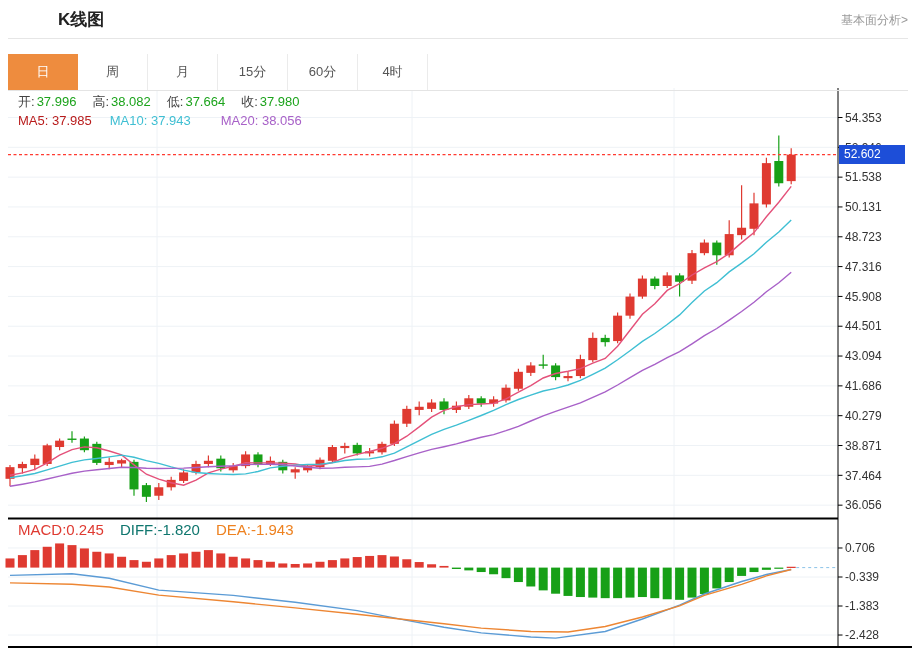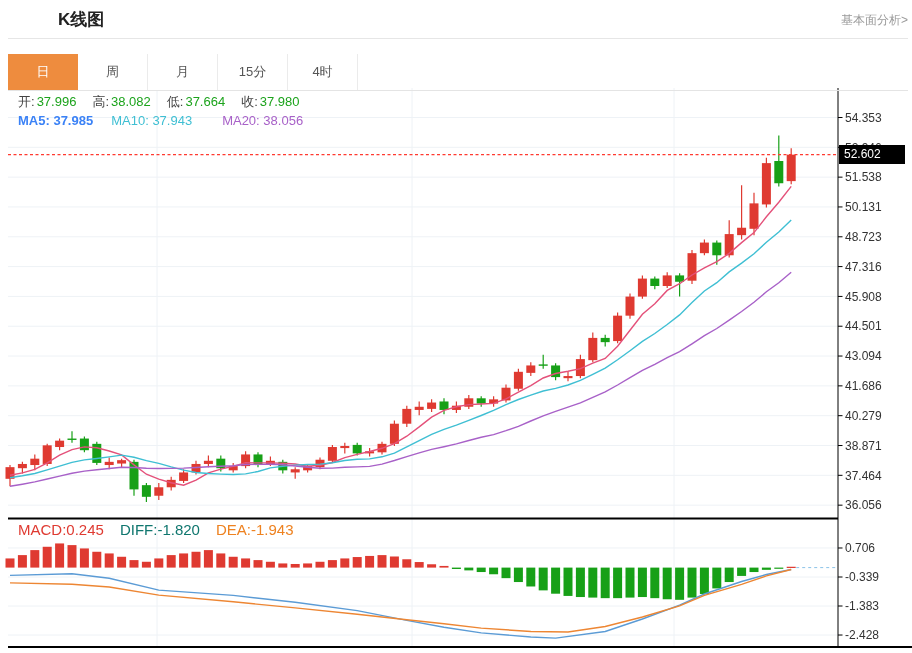--- a/index.html
+++ b/index.html
@@ -15,25 +15,25 @@
        background:#fff;border-right:1px solid #ebebeb;cursor:pointer;box-sizing:border-box;}
   .tab:first-child{border-left:1px solid #ebebeb;}
   .tab.active{background:#ee8c3e;color:#fff;border-color:#ee8c3e;}
   .inforow{left:18px;top:93px;font-size:13px;display:flex;white-space:nowrap;justify-content:space-between;}
   .inforow .pair{margin-right:16px;}
   .inforow .lb{color:#444;}
   .inforow .val{margin-left:2px;}
   .g{color:#1ca31c;}
   .marow{left:18px;top:113px;font-size:13px;display:flex;white-space:nowrap;}
   .marow .pair{margin-right:18px;}
-  .ma5{color:#3b82f6;font-weight:bold;} .ma10{color:#3fbfd3;} .ma20{color:#a861c8;padding-left:12px;}
+  .ma5{color:#b91c1c;} .ma10{color:#3fbfd3;} .ma20{color:#a861c8;padding-left:12px;}
   .macdrow{left:18px;top:521px;font-size:15px;display:flex;white-space:nowrap;}
   .macdrow .pair{margin-right:16px;}
   .macd-m{color:#df3a31;} .macd-diff{color:#0f766e;} .macd-dea{color:#ee8220;}
-  .price-tag{left:839px;top:145px;width:66px;height:19px;line-height:19px;background:#000000;
+  .price-tag{left:839px;top:145px;width:66px;height:19px;line-height:19px;background:#1d4ed8;
        color:#fff;font-size:12px;padding-left:5px;box-sizing:border-box;}
 </style>
 </head>
 <body>
 
 <div id="app">
 
   <svg id="chart" width="912" height="653" viewBox="0 0 912 653">
       <g>
         <line x1="157" y1="88" x2="157" y2="647" stroke="#eef2f6" stroke-width="1"></line>
@@ -308,20 +308,21 @@
 
   <div class="abs page-title">K线图</div>
   <div class="abs top-link">基本面分析&gt;</div>
   <div class="abs hdr-divider"></div>
 
   <div class="abs tabbar">
     <div class="tab active">日</div>
     <div class="tab">周</div>
     <div class="tab">月</div>
     <div class="tab">15分</div>
+    <div class="tab">60分</div>
     <div class="tab">4时</div>
   </div>
 
   <div class="abs inforow">
     <span class="pair"><span class="lb">开:</span><span class="val g">37.996</span></span>
     <span class="pair"><span class="lb">高:</span><span class="val g">38.082</span></span>
     <span class="pair"><span class="lb">低:</span><span class="val g">37.664</span></span>
     <span class="pair"><span class="lb">收:</span><span class="val g">37.980</span></span>
   </div>
 

